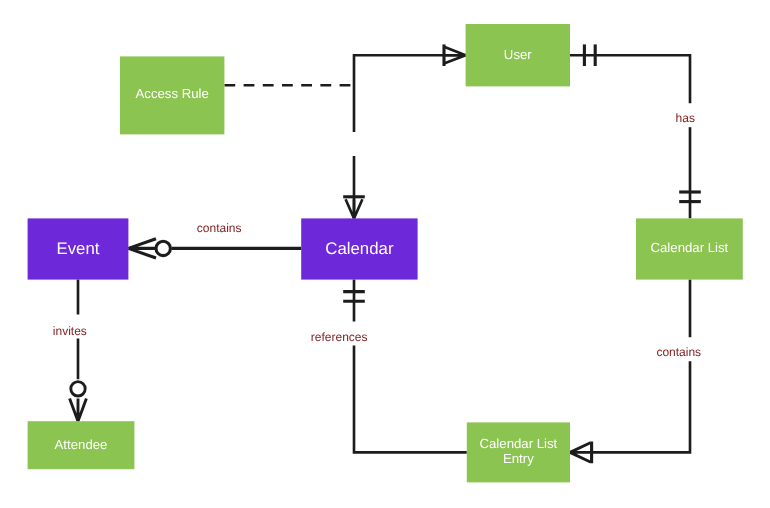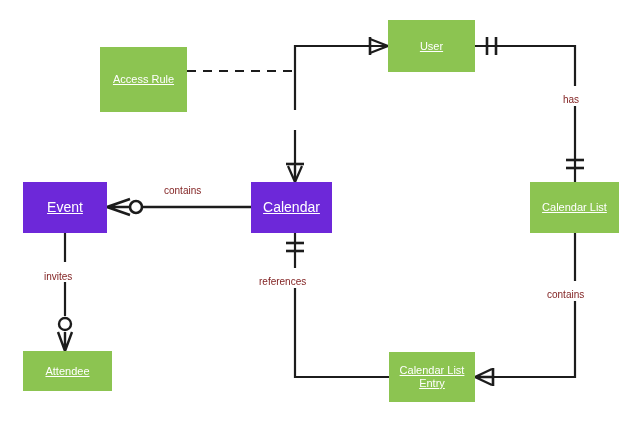--- a/index.html
+++ b/index.html
@@ -38,21 +38,20 @@
   .entity-green {
     background: #8cc451;
   }
   .entity-orange {
     background: #6d28d9;
   }
   .entity-label {
     display: block;
     white-space: pre-line;
     padding: 0 4px;
-    text-decoration: underline;
   }
   .rel-label {
     position: absolute;
     color: #7f1d1d;
     font-size: 10px;
     line-height: 1.1;
     white-space: nowrap;
     z-index: 6;
   }
 </style>
@@ -126,21 +125,21 @@
   </div>
 
   <div class="entity entity-green" style="left:388px; top:20px; width:87px; height:52px; font-size:11px;">
     <span class="entity-label">User</span>
   </div>
 
   <div class="entity entity-orange" style="left:23px; top:182px; width:84px; height:51px; font-size:14px;">
     <span class="entity-label">Event</span>
   </div>
 
-  <div class="entity entity-orange" style="left:251px; top:182px; width:81px; height:51px; font-size:14px;">
+  <div class="entity entity-orange" style="left:251px; top:182px; width:97px; height:51px; font-size:14px;">
     <span class="entity-label">Calendar</span>
   </div>
 
   <div class="entity entity-green" style="left:530px; top:182px; width:89px; height:51px; font-size:11px;">
     <span class="entity-label">Calendar List</span>
   </div>
 
   <div class="entity entity-green" style="left:23px; top:351px; width:89px; height:40px; font-size:11px;">
     <span class="entity-label">Attendee</span>
   </div>

